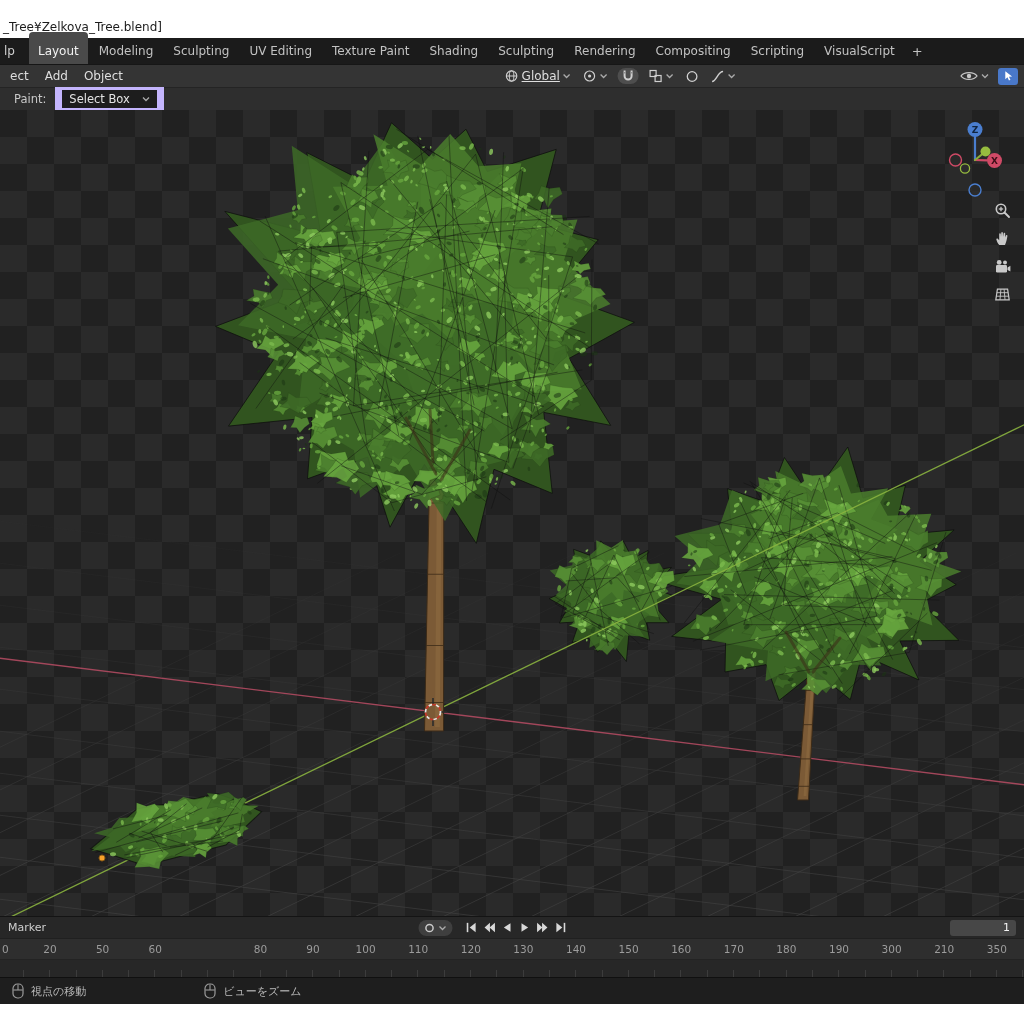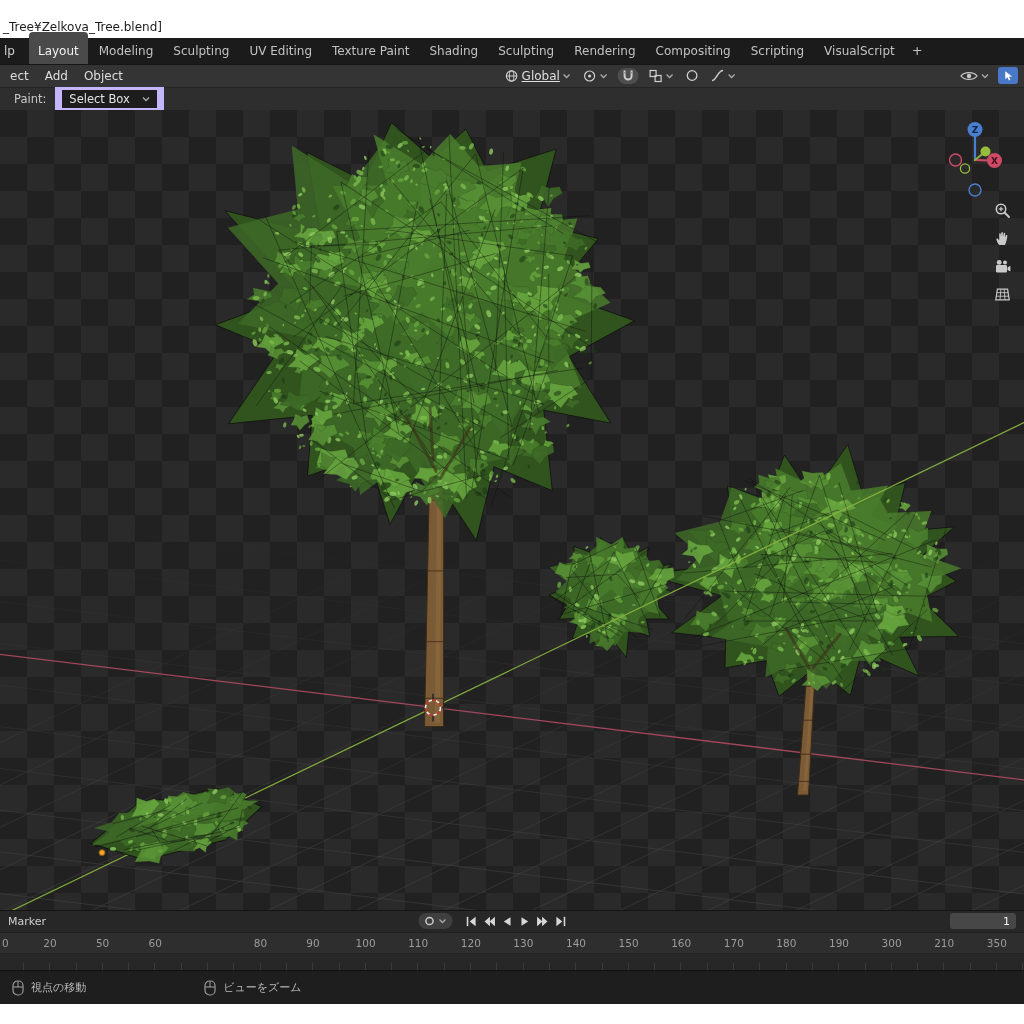--- a/index.html
+++ b/index.html
@@ -45,21 +45,21 @@
   .autokey{background:#3f3f3f;border-radius:9px;height:16px;padding:0 6px;display:flex;align-items:center;gap:4px;border:none;}
   .playback{display:flex;align-items:center;gap:1px;}
   .pbtn{background:none;border:none;padding:1px 2px;display:flex;align-items:center;}
   .frame-field{background:#474747;border-radius:3px;width:66px;height:16px;font-size:11px;color:#f4f4f4;display:flex;align-items:center;justify-content:flex-end;padding-right:6px;box-sizing:border-box;margin-left:auto;}
 
   .tl-ruler{height:21px;background:#2e2e2e;position:relative;font-size:10.5px;color:#9c9c9c;border-top:1px solid #202020;box-sizing:border-box;overflow:hidden;}
   .ruler-num{position:absolute;top:4px;transform:translateX(-50%);}
   .tl-ticks{height:18px;background-color:#272727;border-top:1px solid #232323;box-sizing:border-box;background-image:repeating-linear-gradient(90deg,#3c3c3c 0 1px,transparent 1px 26.3px);background-size:2100px 7px;background-repeat:no-repeat;background-position:23px bottom;}
 
   
-  .statusbar{height:34px;background:#1e1e1e;border-top:1px solid #101010;display:flex;align-items:center;font-size:11px;color:#bdbdbd;padding:0 12px;box-sizing:border-box;}
+  .statusbar{height:27px;background:#1e1e1e;border-top:1px solid #101010;display:flex;align-items:center;font-size:11px;color:#bdbdbd;padding:0 12px;box-sizing:border-box;}
   .status-item{display:flex;align-items:center;gap:7px;}
   .status-item + .status-item{margin-left:118px;}
   .bottom-white{height:20px;background:#ffffff;}
 </style>
 </head>
 <body>
 
 <div class="app">
 
   <div class="titlebar">

